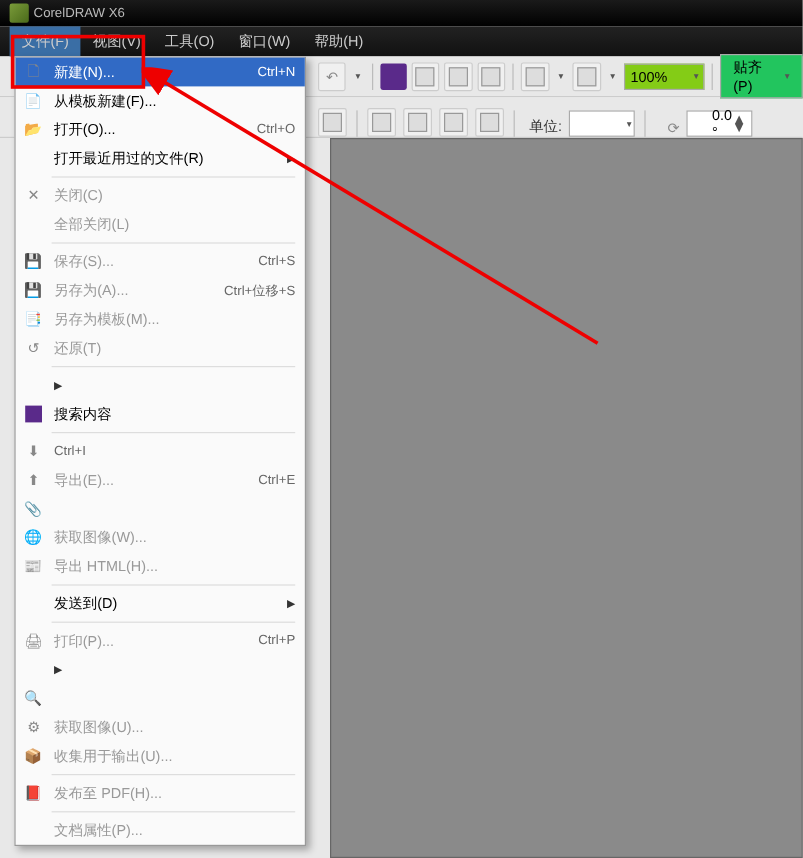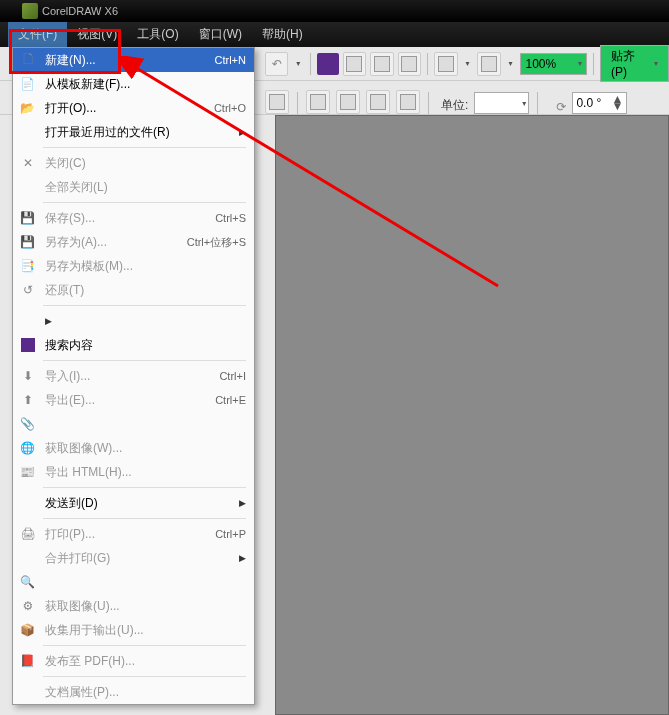--- a/index.html
+++ b/index.html
@@ -1,33 +1,33 @@
 <!DOCTYPE html>
 <html><head>
 <meta charset="utf-8">
 <style>
 *{margin:0;padding:0;box-sizing:border-box;font-family:"Microsoft YaHei",SimSun,sans-serif;font-size:12px}
 body{width:669px;height:715px;background:#e8e8e8;overflow:hidden;position:relative}
-.titlebar{height:22px;background:linear-gradient(to bottom,#1a1a1a,#000);display:flex;align-items:center;padding-left:22px}
+.titlebar{height:22px;background:linear-gradient(to bottom,#1a1a1a,#000);display:flex;align-items:center;padding-left:8px}
 .titlebar-icon{width:16px;height:16px;background:linear-gradient(135deg,#7a9b3a,#4a6a1a);border-radius:2px;margin-right:4px}
 .titlebar-text{color:#bbb;font-size:11px}
 .menubar{height:25px;background:linear-gradient(to bottom,#222,#111);display:flex;align-items:flex-start;padding-left:8px}
 .menu-item{color:#ccc;padding:4px 10px;cursor:pointer}
 .menu-item.active{background:#3a6ea5}
 .toolbar1{height:34px;background:#e8e8e8;border-bottom:1px solid #ccc;display:flex;align-items:center;padding-left:265px;gap:4px}
 .toolbar2{height:34px;background:#e8e8e8;border-bottom:1px solid #ccc;display:flex;align-items:flex-end;padding-left:265px;gap:6px}
 .tb-btn{width:24px;height:24px;background:#f0f0f0;border:1px solid #ccc;border-radius:2px;display:flex;align-items:center;justify-content:center}
 .tb-purple{width:22px;height:22px;background:#5a2a8a;border-radius:2px}
 .tb-sep{width:1px;height:22px;background:#bbb;margin:0 2px}
 .tb-drop{width:12px;display:flex;align-items:center;justify-content:center;color:#555;font-size:8px}
-.zoom-field{width:68px;height:22px;background:#22c55e;border:1px solid #aaa;padding:2px 4px;display:flex;align-items:center;justify-content:space-between}
+.zoom-field{width:68px;height:22px;background:#84cc16;border:1px solid #aaa;padding:2px 4px;display:flex;align-items:center;justify-content:space-between}
 .paste-btn{padding:2px 10px;border:1px solid #aaa;background:#22c55e;display:flex;align-items:center;gap:4px}
 .unit-label{color:#333;margin-left:4px}
 .unit-field{width:55px;height:22px;background:#fff;border:1px solid #aaa;display:flex;align-items:center;justify-content:flex-end;padding-right:2px}
-.rot-field{width:55px;height:22px;background:#fff;border:1px solid #aaa;display:flex;align-items:center;justify-content:space-between;padding:0 3px}
+.rot-field{width:55px;height:22px;background:#fff;border:1px solid #aaa;display:flex;align-items:center;justify-content:space-between;padding:0 20px}
 .stepper{display:flex;flex-direction:column;font-size:6px;line-height:7px;color:#555}
 .canvas-area{position:absolute;left:275px;top:115px;right:0;bottom:0;background:#8a8a8a;border:1px solid #666}
 .dropdown{position:absolute;left:12px;top:47px;width:243px;background:#fafafa;border:1px solid #999;box-shadow:3px 3px 6px rgba(0,0,0,0.3);z-index:10}
 .dd-item{height:24px;display:flex;align-items:center;padding:0 8px 0 4px;cursor:pointer}
 .dd-item.highlighted{background:#316ac5;color:#fff}
 .dd-item.disabled{color:#999}
 .dd-icon{width:22px;height:18px;display:flex;align-items:center;justify-content:center;margin-right:6px;color:#888}
 .dd-label{flex:1}
 .dd-shortcut{color:#666;font-size:11px}
 .dd-item.highlighted .dd-shortcut{color:#fff}
@@ -179,21 +179,20 @@
   </div>
   <div class="dd-item">
     <span class="dd-icon">
         <span style="width:14px;height:14px;background:#5a2a8a;display:inline-block"></span>
       </span>
     <span class="dd-label">搜索内容</span>
   </div>
   <div class="dd-sep"></div>
   <div class="dd-item disabled">
     <span class="dd-icon">⬇</span>
-    <span class="dd-label">导入(I)...</span>
     <span class="dd-shortcut">Ctrl+I</span>
   </div>
   <div class="dd-item disabled">
     <span class="dd-icon">⬆</span>
     <span class="dd-label">导出(E)...</span>
     <span class="dd-shortcut">Ctrl+E</span>
   </div>
   <div class="dd-item disabled">
     <span class="dd-icon">📎</span>
   </div>
@@ -212,21 +211,20 @@
     <span class="dd-arrow">▶</span>
   </div>
   <div class="dd-sep"></div>
   <div class="dd-item disabled">
     <span class="dd-icon">🖨</span>
     <span class="dd-label">打印(P)...</span>
     <span class="dd-shortcut">Ctrl+P</span>
   </div>
   <div class="dd-item disabled">
     <span class="dd-icon"></span>
-    <span class="dd-label">合并打印(G)</span>
     <span class="dd-arrow">▶</span>
   </div>
   <div class="dd-item disabled">
     <span class="dd-icon">🔍</span>
   </div>
   <div class="dd-item disabled">
     <span class="dd-icon">⚙</span>
     <span class="dd-label">获取图像(U)...</span>
   </div>
   <div class="dd-item disabled">

